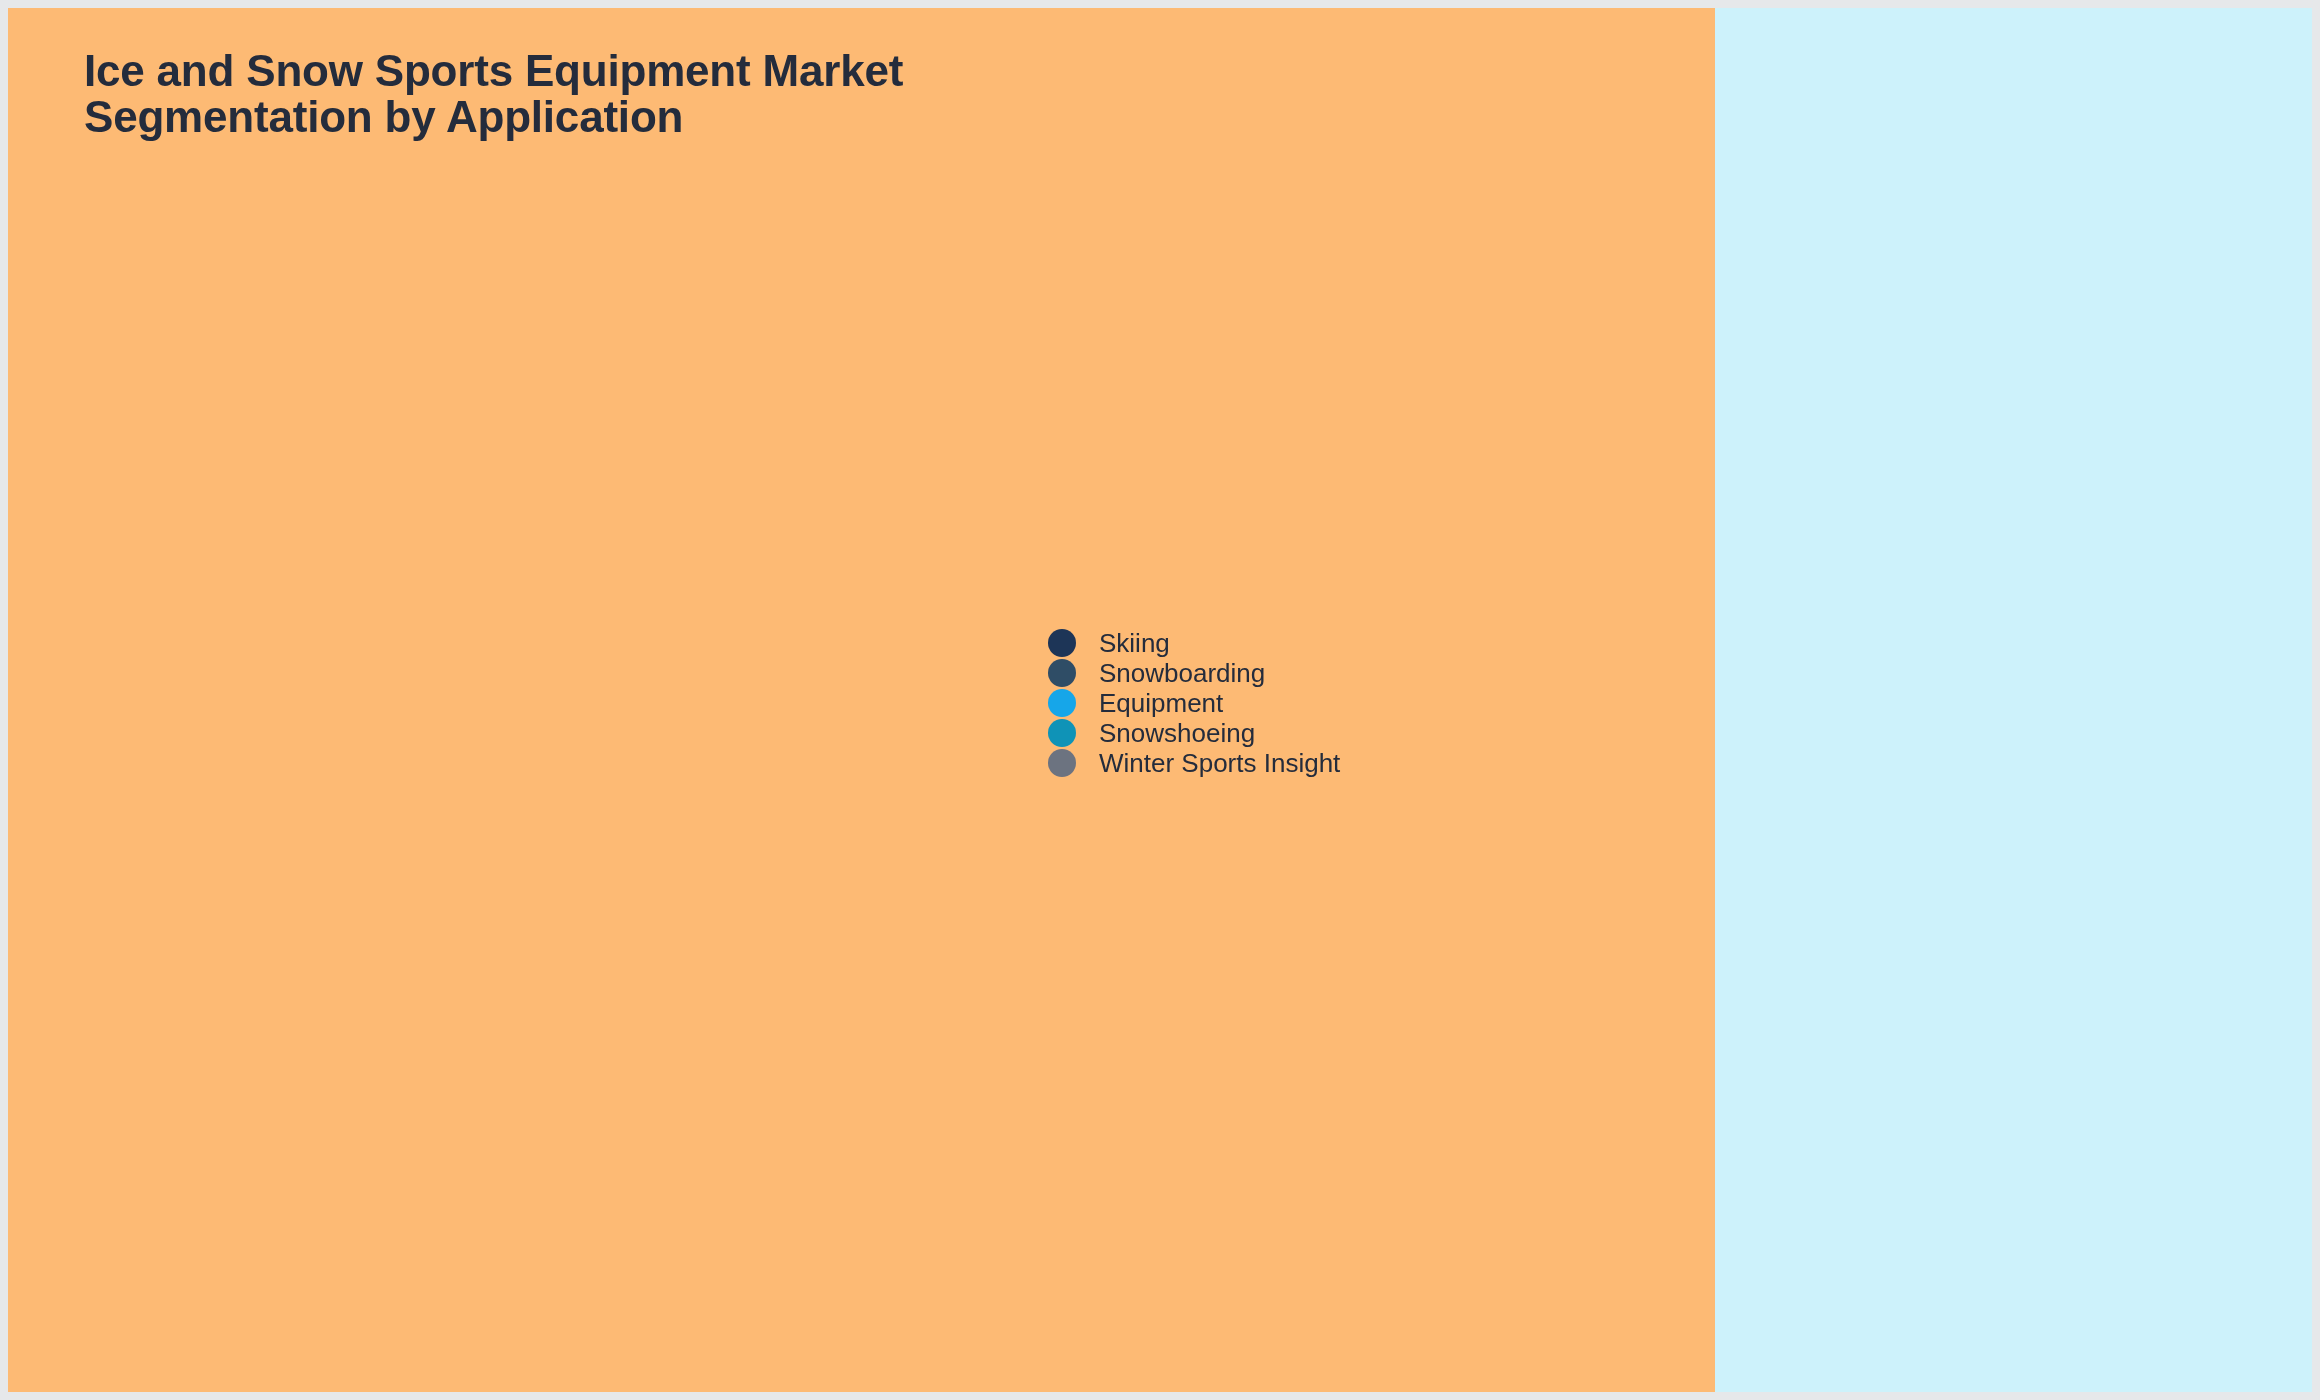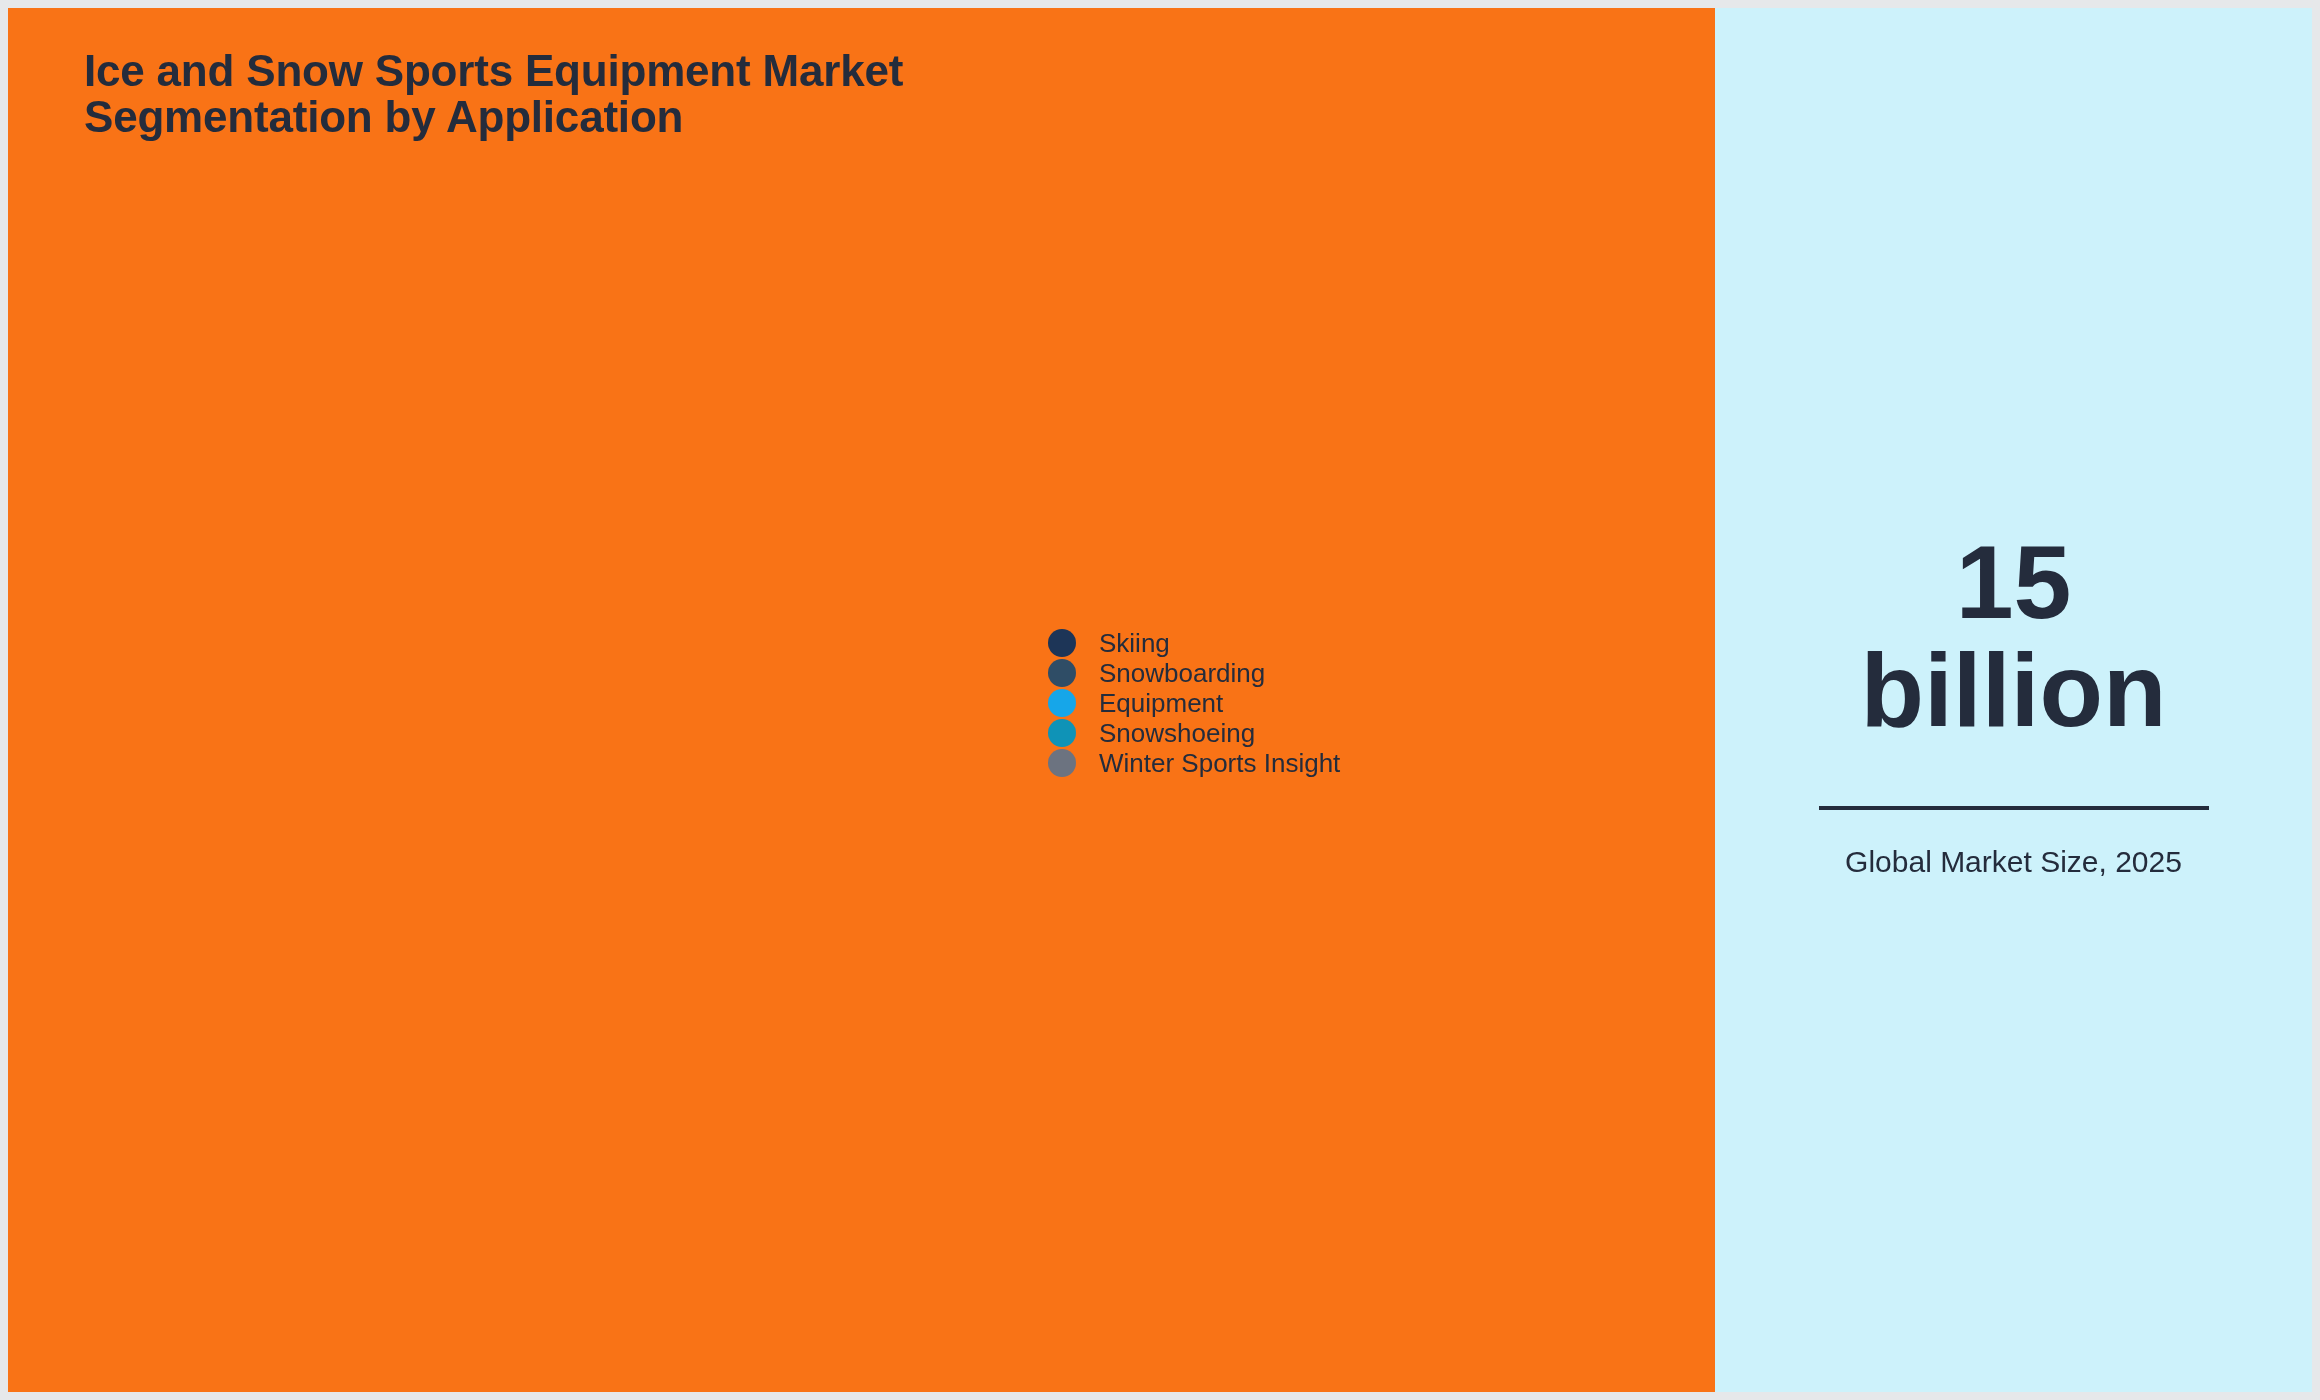--- a/index.html
+++ b/index.html
@@ -23,21 +23,21 @@
     display: flex;
     flex-direction: row;
     overflow: hidden;
   }
 
   
   .left-panel {
     position: relative;
     width: 1707px;
     height: 100%;
-    background: #f97316;
+    background: #fdba74;
     flex: 0 0 1707px;
   }
 
   .title {
     position: absolute;
     left: 76px;
     top: 40px;
     width: 900px;
     font-size: 44px;
     line-height: 1.04;
@@ -206,21 +206,16 @@
           <span class="legend-swatch" style="background: rgb(108, 115, 128);"></span>
           <span class="legend-label">Winter Sports Insight</span>
         </div>
       </div>
 
   </div>
 
   <div class="right-panel">
 
 
-    <div class="stat-block">
-      <div class="stat-value">15 billion</div>
-      <div class="stat-divider"></div>
-      <div class="stat-caption">Global Market Size, 2025</div>
-    </div>
 
   </div>
 
 </div>
 
 </body></html>

